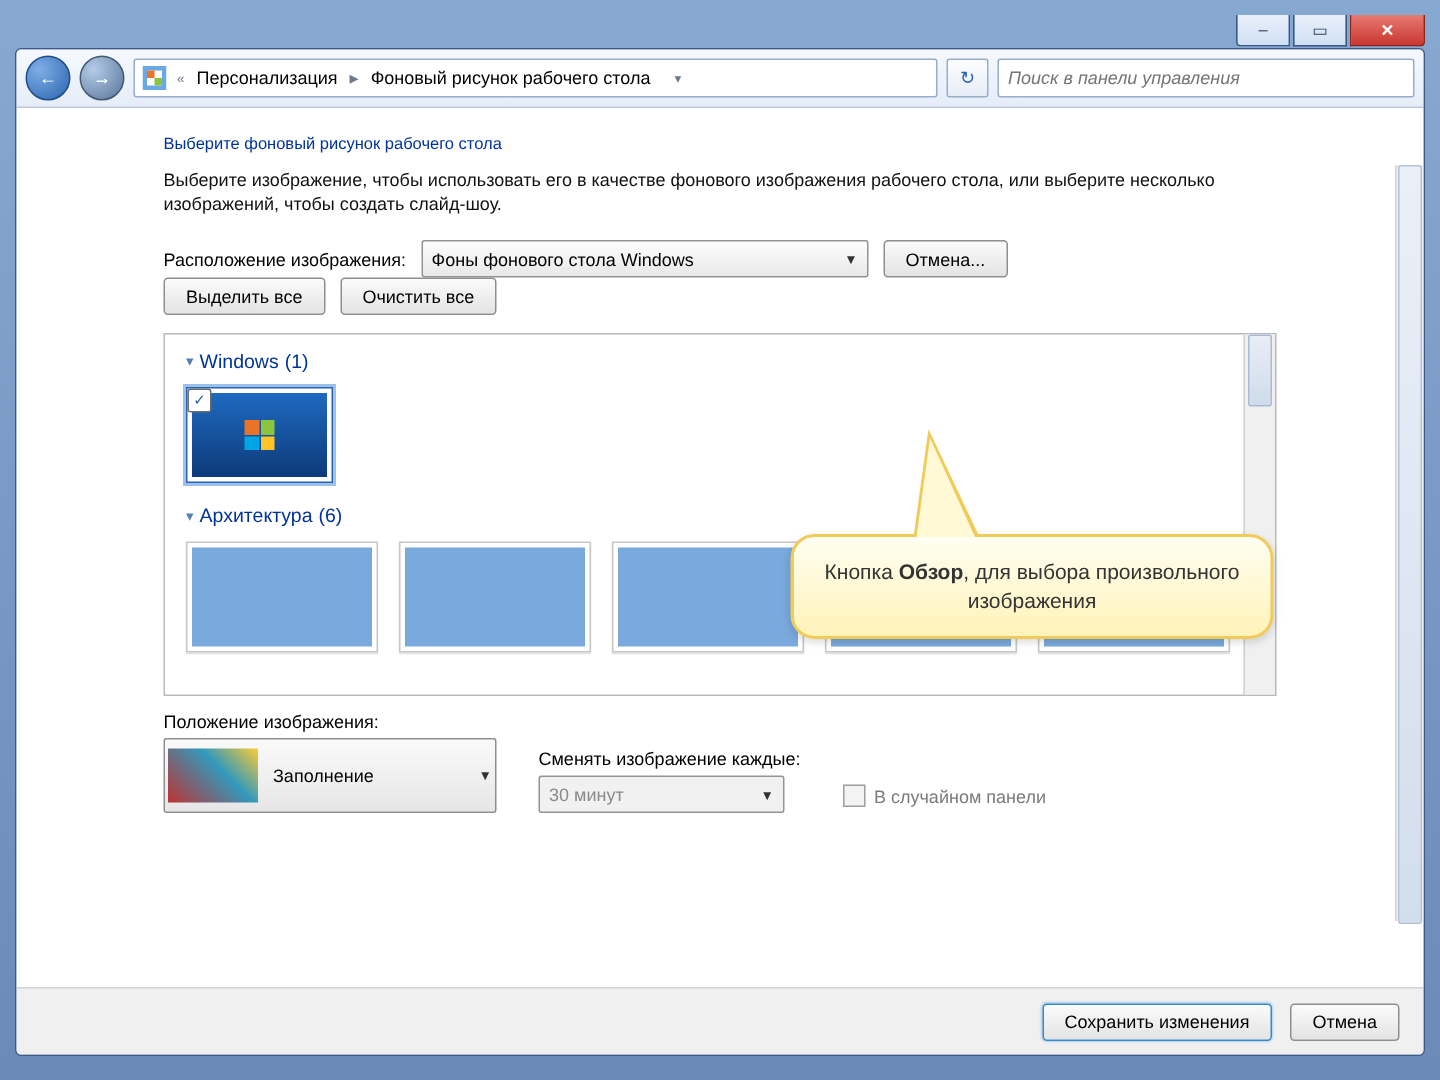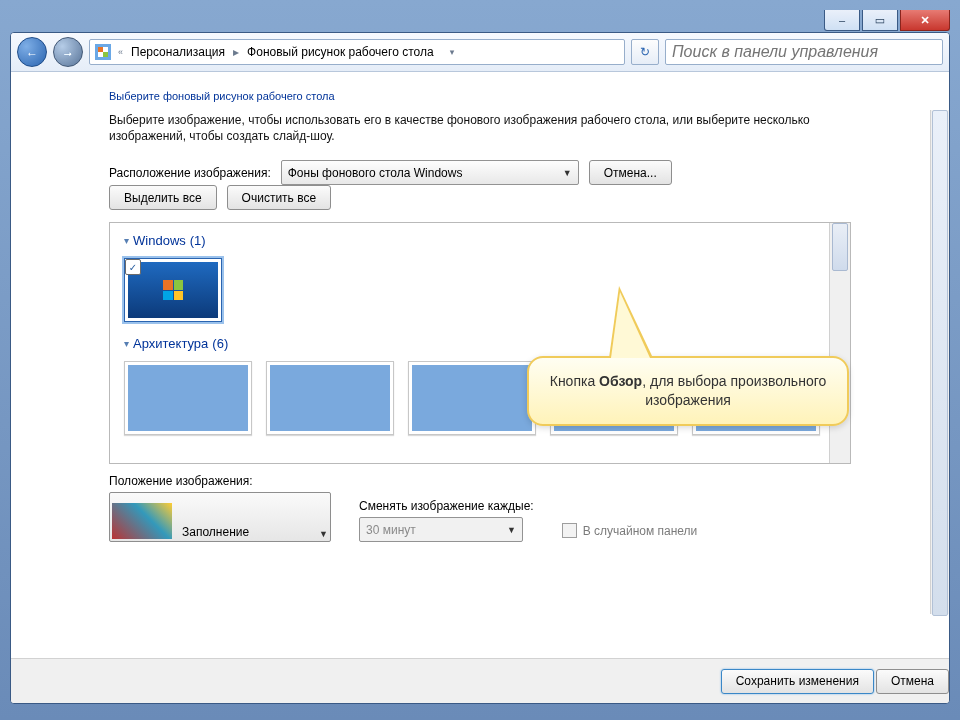--- a/index.html
+++ b/index.html
@@ -11,21 +11,21 @@
 .window{background:#fff;border:1px solid #3a5a85;border-radius:4px;height:672px;box-sizing:border-box;display:flex;flex-direction:column;overflow:hidden}
 .nav{height:38px;background:linear-gradient(#f6f9fe,#e5edf8);border-bottom:1px solid #b8c7db;display:flex;align-items:center;padding:0 6px;gap:6px}
 .circ{width:28px;height:28px;border-radius:50%;background:radial-gradient(circle at 30% 30%,#7eaee6,#2a64b0);border:1px solid #1f4d8a;display:flex;align-items:center;justify-content:center;color:#fff}
 .circ.dis{filter:grayscale(.6) brightness(1.2)}
 .bc{flex:1;height:24px;border:1px solid #97aecb;background:#fff;display:flex;align-items:center;font-size:12px;border-radius:2px}
 .bc span{padding:0 6px;color:#000}
 .bc .sep{color:#6b7a8e;padding:0 2px}
 .sico{width:18px;height:18px;margin:0 4px;display:flex;align-items:center;justify-content:center}
 .ref{width:26px;height:24px;border:1px solid #97aecb;background:linear-gradient(#fdfdfd,#e6edf7);display:flex;align-items:center;justify-content:center;color:#2a64b0;border-radius:2px}
 .search{width:276px;height:24px;border:1px solid #97aecb;background:#fff;border-radius:2px;display:flex;align-items:center}
-.search input{border:none;outline:none;font-style:italic;color:#888;font-size:16px;width:100%;padding:0 6px}
+.search input{border:none;outline:none;font-style:italic;color:#888;font-size:12px;width:100%;padding:0 6px}
 .content{flex:1;background:#fff;overflow:hidden;position:relative;display:flex;flex-direction:column}
 .pad{padding:18px 98px 8px}
 h1{margin:0 0 10px;font-size:11px;font-weight:normal;color:#003399}
 .desc{margin:0 0 16px;color:#111;line-height:1.35}
 .row{display:flex;align-items:center;gap:10px;}
 .combo{height:23px;border:1px solid #939393;background:linear-gradient(#fdfdfd,#e8e8e8);display:flex;align-items:center;padding:0 6px;font-size:12px;position:relative;border-radius:2px}
 .combo .cv{flex:1}
 .arrow{font-size:9px;color:#333;margin-left:8px}
 .btn{height:23px;border:1px solid #8e8e8e;background:linear-gradient(#fbfbfb,#e3e3e3);padding:0 14px;font-size:12px;border-radius:3px;cursor:default;display:flex;align-items:center}
 .btn.primary{border-color:#3a87c7;box-shadow:0 0 2px #6fb0e8}
@@ -47,25 +47,25 @@
 .a3{background:linear-gradient(170deg,#6db0e8 55%,#f6f6f6 55%)}
 .a4{background:radial-gradient(circle at 80% 50%,#9ecaee,#2a64b0)}
 .a5{background:radial-gradient(circle at 30% 50%,#1f5082,#0d2742)}
 .winlogo{width:20px;height:20px;position:absolute;left:50%;top:50%;transform:translate(-50%,-50%);display:grid;grid-template:1fr 1fr/1fr 1fr;gap:1px}
 .winlogo i:nth-child(1){background:#e97326}
 .winlogo i:nth-child(2){background:#8bc53f}
 .winlogo i:nth-child(3){background:#00a5e6}
 .winlogo i:nth-child(4){background:#ffc427}
 .lower{padding:10px 98px;display:flex;gap:28px;align-items:flex-end}
 .lcol{display:flex;flex-direction:column;gap:4px}
-.posbtn{width:216px;height:44px;border:1px solid #8e8e8e;background:linear-gradient(#fafafa,#e6e6e6);display:flex;align-items:flex-end;padding:2px;gap:10px;border-radius:2px}
+.posbtn{width:216px;height:44px;border:1px solid #8e8e8e;background:linear-gradient(#fafafa,#e6e6e6);display:flex;align-items:center;padding:2px;gap:10px;border-radius:2px}
 .posimg{width:60px;height:36px;background:linear-gradient(45deg,#b33,#39b 60%,#fc3)}
 .chkline{display:flex;align-items:center;gap:6px;color:#7b7b7b}
 .chkbox{width:13px;height:13px;border:1px solid #9e9e9e;background:#f3f3f3}
-.footer{height:44px;border-top:1px solid #d2d2d2;background:#f0f0f0;display:flex;justify-content:flex-end;align-items:center;gap:2px;padding:0 0}
+.footer{height:44px;border-top:1px solid #d2d2d2;background:#f0f0f0;display:flex;justify-content:flex-end;align-items:center;gap:12px;padding:0 16px}
 .callout{position:absolute;right:100px;top:284px;z-index:10}
 .speech{background:linear-gradient(#fffef2,#fff3b9);border:2px solid #f0cb5a;border-radius:16px;padding:14px 18px;width:282px;font-size:14px;color:#333;text-align:center;line-height:1.35;box-shadow:0 2px 6px rgba(0,0,0,.15)}
 .speech b{font-weight:bold}
 .tailA{position:absolute;top:-70px;left:82px;border-left:10px solid transparent;border-right:34px solid transparent;border-bottom:72px solid #f0cb5a}
 .tailB{position:absolute;top:-64px;left:84px;border-left:9px solid transparent;border-right:30px solid transparent;border-bottom:66px solid #fff9d6}
 .vscroll{position:absolute;top:38px;right:0;bottom:44px;width:18px;background:#f0f0f0;border-left:1px solid #d2d2d2}
 .vscroll .vth{position:absolute;top:0;height:100%;left:1px;right:1px;background:linear-gradient(#eaf0f9,#d3deec);border:1px solid #b2c1d6;border-radius:2px}
 .dc{font-size:9px}
 </style>
 </head>

